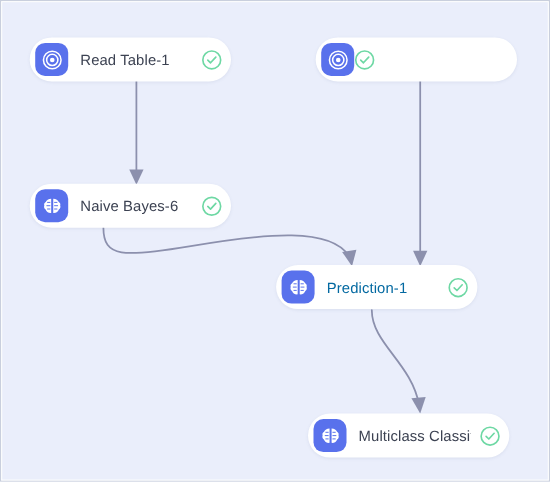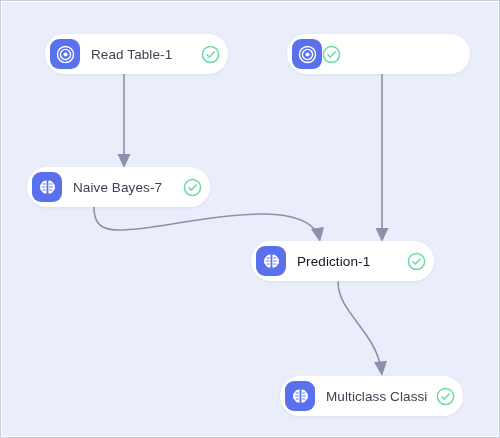--- a/index.html
+++ b/index.html
@@ -88,21 +88,21 @@
         <path d="M 92 205 C 92 232 110 232 170 222 C 240 210 300 204 316 232" fill="none" stroke="#8c90ad" stroke-width="1.6" stroke-linecap="round"></path>
         <path d="M 318 240 L 309 227 L 322 225 Z" fill="#8c90ad"></path>
       </g>
       <g>
         <path d="M 336 280 C 336 310 372 328 379 366" fill="none" stroke="#8c90ad" stroke-width="1.6" stroke-linecap="round"></path>
         <path d="M 380 374 L 372 360 L 385 359 Z" fill="#8c90ad"></path>
       </g>
     </svg>
 
   <div id="node-layer">
-      <div class="node" style="left: 43px; top: 32px; width: 183px;">
+      <div class="node" style="left: 25px; top: 32px; width: 183px;">
         <div class="node-icon" style="background: rgb(89, 113, 236);">
           <svg width="19" height="19" viewBox="0 0 19 19">
             <circle cx="9.5" cy="9.5" r="8" fill="none" stroke="#ffffff" stroke-width="1.4"></circle>
             <circle cx="9.5" cy="9.5" r="5.1" fill="none" stroke="#ffffff" stroke-width="1.4"></circle>
             <circle cx="9.5" cy="9.5" r="2.1" fill="#ffffff"></circle>
           </svg>
         </div>
         <div class="node-label" style="color: rgb(60, 66, 82);">Read Table-1</div>
         <div class="node-status">
           <svg width="19" height="19" viewBox="0 0 19 19">
@@ -129,39 +129,39 @@
       <div class="node" style="left: 25px; top: 165px; width: 183px;">
         <div class="node-icon" style="background: rgb(89, 113, 236);">
           <svg width="19" height="19" viewBox="0 0 19 19">
             <path d="M8.6 2.6 C6.0 2.6 4.3 3.9 3.6 5.6 C2.3 6.3 1.8 7.6 2.3 8.9 C1.7 10.2 2.2 11.7 3.5 12.5 C4.0 14.4 5.9 15.8 8.6 15.6 Z" fill="#ffffff"></path>
             <path d="M10.4 2.6 C13.0 2.6 14.7 3.9 15.4 5.6 C16.7 6.3 17.2 7.6 16.7 8.9 C17.3 10.2 16.8 11.7 15.5 12.5 C15.0 14.4 13.1 15.8 10.4 15.6 Z" fill="#ffffff"></path>
             <rect x="9.0" y="2.4" width="1.0" height="13.4" fill="#5971ec"></rect>
             <path d="M5.2 6.0 L7.4 6.0 M4.6 9.0 L7.4 9.0 M5.2 12.0 L7.4 12.0" stroke="#5971ec" stroke-width="0.9" stroke-linecap="round"></path>
             <path d="M13.8 6.0 L11.6 6.0 M14.4 9.0 L11.6 9.0 M13.8 12.0 L11.6 12.0" stroke="#5971ec" stroke-width="0.9" stroke-linecap="round"></path>
           </svg>
         </div>
-        <div class="node-label" style="color: rgb(60, 66, 82);">Naive Bayes-7</div>
+        <div class="node-label" style="color: rgb(60, 66, 82);">Naive Bayes-6</div>
         <div class="node-status">
           <svg width="19" height="19" viewBox="0 0 19 19">
             <circle cx="9.5" cy="9.5" r="8.1" fill="#ffffff" stroke="#6ed8a4" stroke-width="1.5"></circle>
             <path d="M5.9 9.7 L8.4 12.1 L13.2 6.9" fill="none" stroke="#6ed8a4" stroke-width="1.5" stroke-linecap="round" stroke-linejoin="round"></path>
           </svg>
         </div>
       </div>
       <div class="node" style="left: 249px; top: 239px; width: 183px;">
         <div class="node-icon" style="background: rgb(89, 113, 236);">
           <svg width="19" height="19" viewBox="0 0 19 19">
             <path d="M8.6 2.6 C6.0 2.6 4.3 3.9 3.6 5.6 C2.3 6.3 1.8 7.6 2.3 8.9 C1.7 10.2 2.2 11.7 3.5 12.5 C4.0 14.4 5.9 15.8 8.6 15.6 Z" fill="#ffffff"></path>
             <path d="M10.4 2.6 C13.0 2.6 14.7 3.9 15.4 5.6 C16.7 6.3 17.2 7.6 16.7 8.9 C17.3 10.2 16.8 11.7 15.5 12.5 C15.0 14.4 13.1 15.8 10.4 15.6 Z" fill="#ffffff"></path>
             <rect x="9.0" y="2.4" width="1.0" height="13.4" fill="#5971ec"></rect>
             <path d="M5.2 6.0 L7.4 6.0 M4.6 9.0 L7.4 9.0 M5.2 12.0 L7.4 12.0" stroke="#5971ec" stroke-width="0.9" stroke-linecap="round"></path>
             <path d="M13.8 6.0 L11.6 6.0 M14.4 9.0 L11.6 9.0 M13.8 12.0 L11.6 12.0" stroke="#5971ec" stroke-width="0.9" stroke-linecap="round"></path>
           </svg>
         </div>
-        <div class="node-label" style="color: #0f172a;">Prediction-1</div>
+        <div class="node-label" style="color: #0369a1;">Prediction-1</div>
         <div class="node-status">
           <svg width="19" height="19" viewBox="0 0 19 19">
             <circle cx="9.5" cy="9.5" r="8.1" fill="#ffffff" stroke="#6ed8a4" stroke-width="1.5"></circle>
             <path d="M5.9 9.7 L8.4 12.1 L13.2 6.9" fill="none" stroke="#6ed8a4" stroke-width="1.5" stroke-linecap="round" stroke-linejoin="round"></path>
           </svg>
         </div>
       </div>
       <div class="node" style="left: 278px; top: 374px; width: 183px;">
         <div class="node-icon" style="background: rgb(89, 113, 236);">
           <svg width="19" height="19" viewBox="0 0 19 19">

